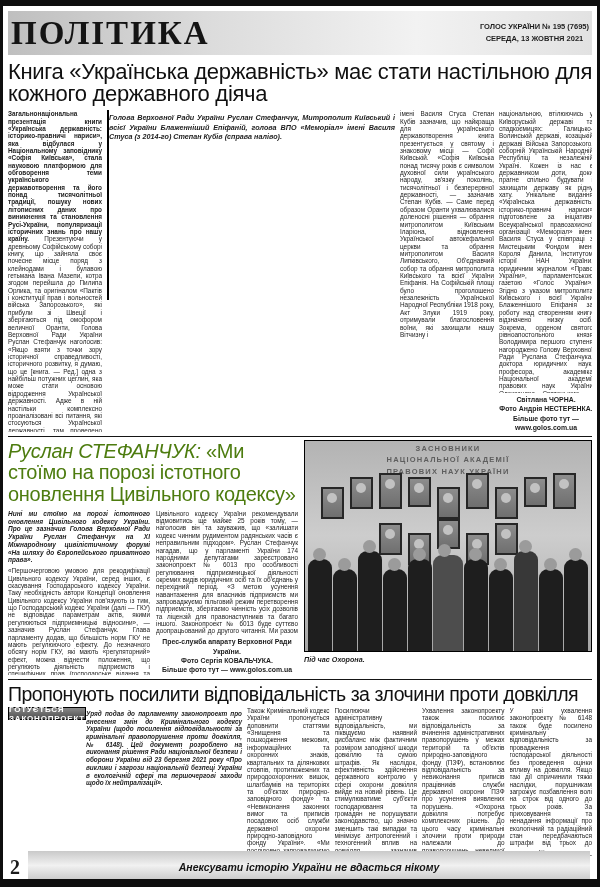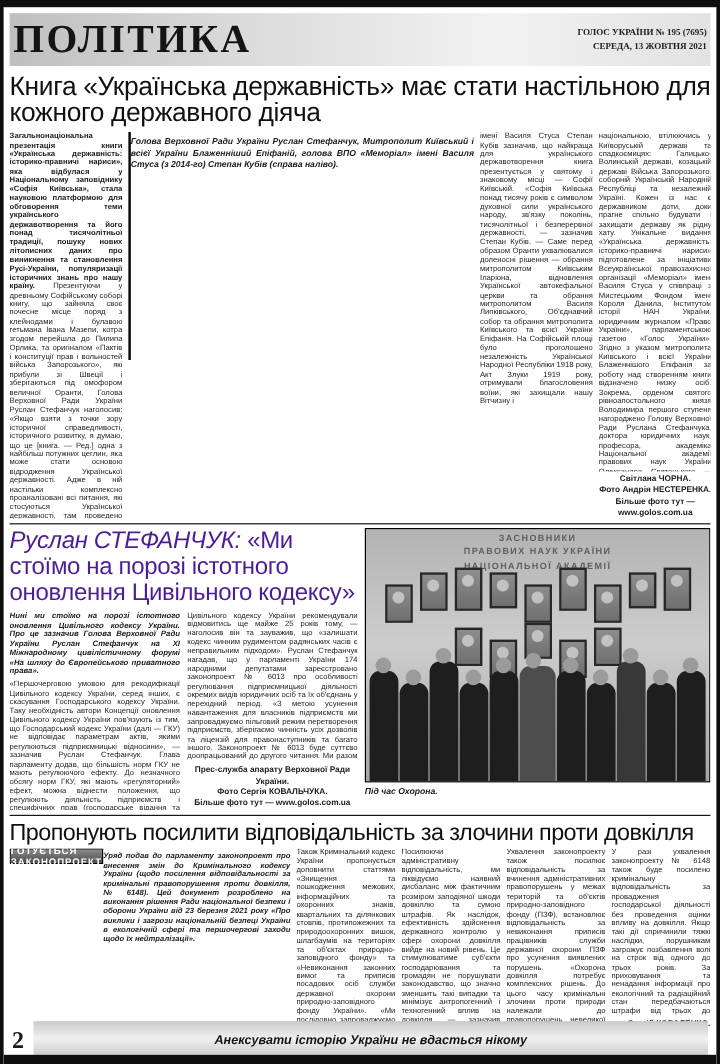--- a/index.html
+++ b/index.html
@@ -3,21 +3,21 @@
 <meta charset="utf-8">
 <style>
   *{margin:0;padding:0;box-sizing:border-box}
   html,body{width:600px;height:887px}
   body{font-family:"Liberation Sans",sans-serif;color:#1b1b1b;background:#f0f0f0}
   .sheet{width:600px;height:887px;background:#fff;border-left:3px solid #0e0e0e;border-right:3px solid #0e0e0e;border-top:6px solid #0e0e0e;display:flex;flex-direction:column;overflow:hidden}
   .inner{flex:1;display:flex;flex-direction:column;overflow:hidden;padding:0 5px}
   
   .band{margin-top:5px;height:46px;background:linear-gradient(90deg,#bfbfbf 0%,#dcdcdc 35%,#f2f2f2 70%,#e2e2e2 100%);display:flex;align-items:center;justify-content:space-between;padding:0 3px}
   .section-title{font-family:"Liberation Serif",serif;font-weight:bold;font-size:33px;letter-spacing:2px;line-height:.85;color:#141414}
-  .mast{font-family:Liberation Serif, serif;font-weight:bold;font-size:7.5px;line-height:1.55;text-align:right;color:#1d1d1d}
+  .mast{font-family:Liberation Sans, sans-serif;font-weight:bold;font-size:7.5px;line-height:1.55;text-align:center;color:#1d1d1d}
   
   .h1{font-weight:normal;font-size:22px;line-height:1.03;letter-spacing:-.3px;color:#101010;margin:6px 0 4px}
   .bodytext{font-size:6.4px;line-height:1.15;text-align:justify;overflow:hidden;color:#1c1c1c}
   .bold{font-weight:bold}
   .rule{border-top:1.5px solid #151515;margin:4px 0 3px}
   .byline{margin-top:2px;text-align:center;font-size:6.9px;line-height:1.35;font-weight:bold}
   .grow{flex:1;overflow:hidden}
   .flexcol{display:flex;flex-direction:column;overflow:hidden}
   
   .a1-body{display:flex;gap:5px;height:322px;overflow:hidden}
@@ -43,21 +43,21 @@
   .book{position:absolute;background:#141414;border-top:1px solid #888}
   .bk1{right:8px;top:-16px;width:62px;height:16px}
   .bk2{right:16px;top:-28px;width:48px;height:12px;background:#1f1f1f}
   .hourglass{position:absolute;left:10px;top:-24px;width:16px;height:24px;background:linear-gradient(180deg,#9a9a9a,#555);clip-path:polygon(0 0,100% 0,60% 50%,100% 100%,0 100%,40% 50%)}
   .caption1{font-weight:bold;font-style:italic;font-size:7.2px;line-height:1.3;text-align:justify;margin:3px 0 3px}
   .minicols{display:flex;gap:5px;flex:1;overflow:hidden}
   .minicols>div{flex:1}
   
   .a2{display:flex;gap:6px;height:246px;overflow:hidden}
   .a2-left{width:290px;flex:none;display:flex;flex-direction:column}
-  .h2{font-weight:normal;font-size:20px;line-height:1.06;letter-spacing:-.3px;color:#4c1d95;margin:1px 0 5px}
+  .h2{font-weight:normal;font-size:20px;line-height:1.06;letter-spacing:-.3px;color:#4d7c0f;margin:1px 0 5px}
   .h2 .it{font-style:italic}
   .a2-cols{display:flex;gap:6px;flex:1;overflow:hidden}
   .a2-cols>div{flex:1}
   .leadp{font-weight:bold;font-style:italic;font-size:6.5px;line-height:1.2;text-align:justify;margin-bottom:3px}
   .a2-right{flex:1;display:flex;flex-direction:column}
   .photo2{position:relative;height:212px;border:1px solid #000;background:linear-gradient(180deg,#b3b3b3 0%,#cdcdcd 45%,#a6a6a6 100%);overflow:hidden}
   .wall-text{position:absolute;top:2px;left:0;right:0;text-align:center;font-weight:bold;font-size:7.5px;letter-spacing:1.2px;color:#5e5e5e;line-height:1.5}
   .pgrid{position:absolute;top:36px;left:8px;right:8px;display:flex;flex-wrap:wrap;justify-content:center;column-gap:6px;row-gap:4px}
   .pframe{width:23px;height:32px;background:linear-gradient(180deg,#8d8d8d,#6f6f6f);border:2px solid #272727}
   .pframe::before{content:"";display:block;width:10px;height:10px;border-radius:50%;background:#c2c2c2;margin:4px auto 0}
@@ -170,22 +170,22 @@
               <div>Фото Сергія КОВАЛЬЧУКА.</div>
               <div>Більше фото тут — www.golos.com.ua</div>
             </div>
           </div>
         </div>
       </div>
       <div class="a2-right">
         <div class="photo2">
           <div class="wall-text">
             <div>ЗАСНОВНИКИ</div>
+            <div>НАЦІОНАЛЬНОЇ АКАДЕМІЇ</div>
             <div>ПРАВОВИХ НАУК УКРАЇНИ</div>
-            <div>НАЦІОНАЛЬНОЇ АКАДЕМІЇ</div>
           </div>
           <div class="pgrid">
             <div class="pframe"></div>
           <div class="pframe"></div>
               <div class="pframe"></div>
               <div class="pframe"></div>
               <div class="pframe"></div>
               <div class="pframe"></div>
               <div class="pframe"></div>
               <div class="pframe"></div>

